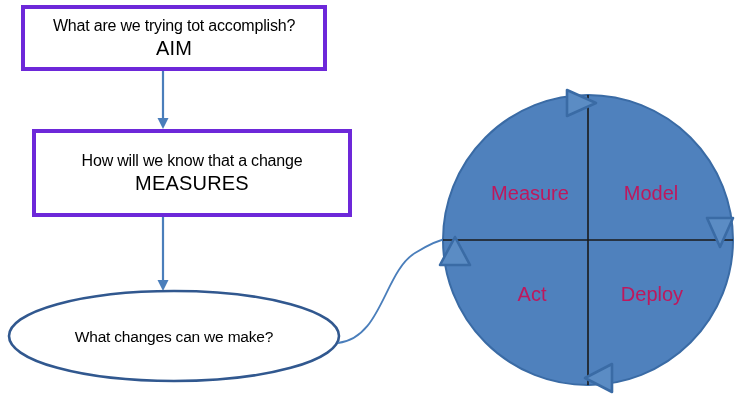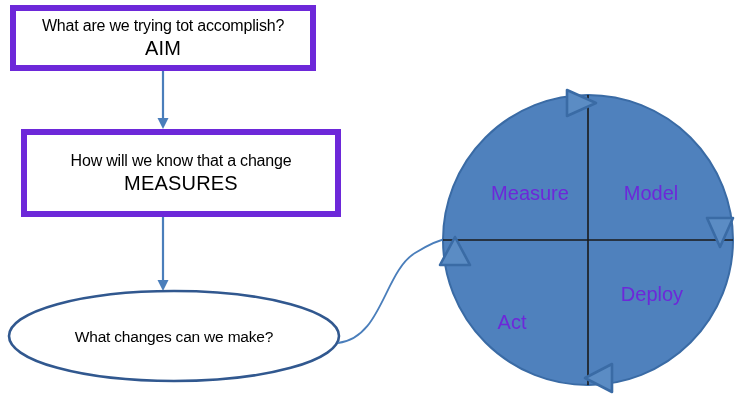--- a/index.html
+++ b/index.html
@@ -24,27 +24,28 @@
   .svg-layer {
     position: absolute;
     left: 0; top: 0;
     width: 738px;
     height: 401px;
   }
   
   .flow-box {
     position: absolute;
     box-sizing: border-box;
-    border: 6px solid #6d28d9;
+    border: 4px solid #6d28d9;
     background: #ffffff;
     display: flex;
     flex-direction: column;
     align-items: center;
     justify-content: center;
     text-align: center;
+    margin-left: 11px;
   }
   #aim-box {
     left: 10px;
     top: 5px;
     width: 306px;
     height: 66px;
   }
   #measures-box {
     left: 21px;
     top: 129px;
@@ -79,27 +80,27 @@
   #ideas-ellipse-text .q-line {
     font-size: 15.5px;
   }
   #ideas-ellipse-text .a-line {
     font-size: 18.5px;
   }
   
   .quad-label {
     position: absolute;
     font-size: 20px;
-    color: #6d28d9;
+    color: #be185d;
     white-space: nowrap;
     text-align: center;
   }
   #quad-measure { left: 478px; top: 182px; width: 104px; }
   #quad-model   { left: 606px; top: 182px; width: 90px;  }
-  #quad-act     { left: 476px; top: 283px; width: 72px; margin-top: 28px;  }
+  #quad-act     { left: 496px; top: 283px; width: 72px;  }
   #quad-deploy  { left: 606px; top: 283px; width: 92px;  }
 </style>
 </head>
 <body>
 
 <div id="canvas">
 
   <svg class="svg-layer" viewBox="0 0 738 401">
 
     <g>

